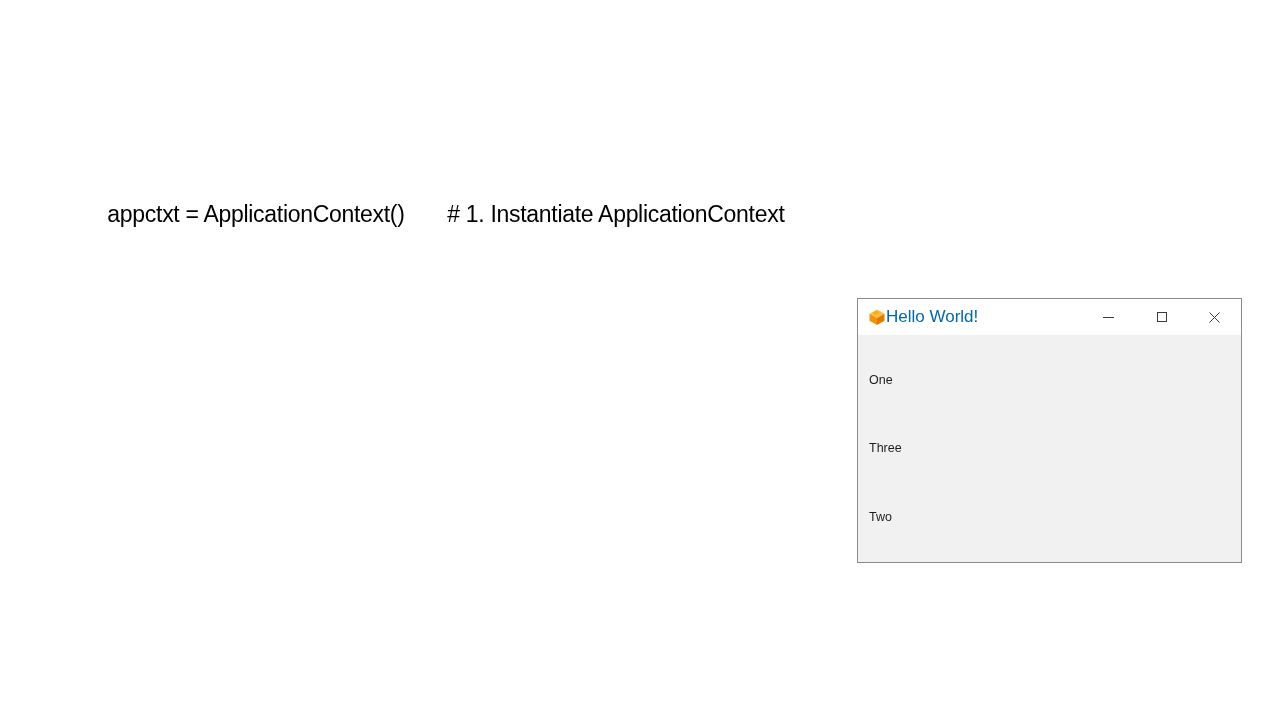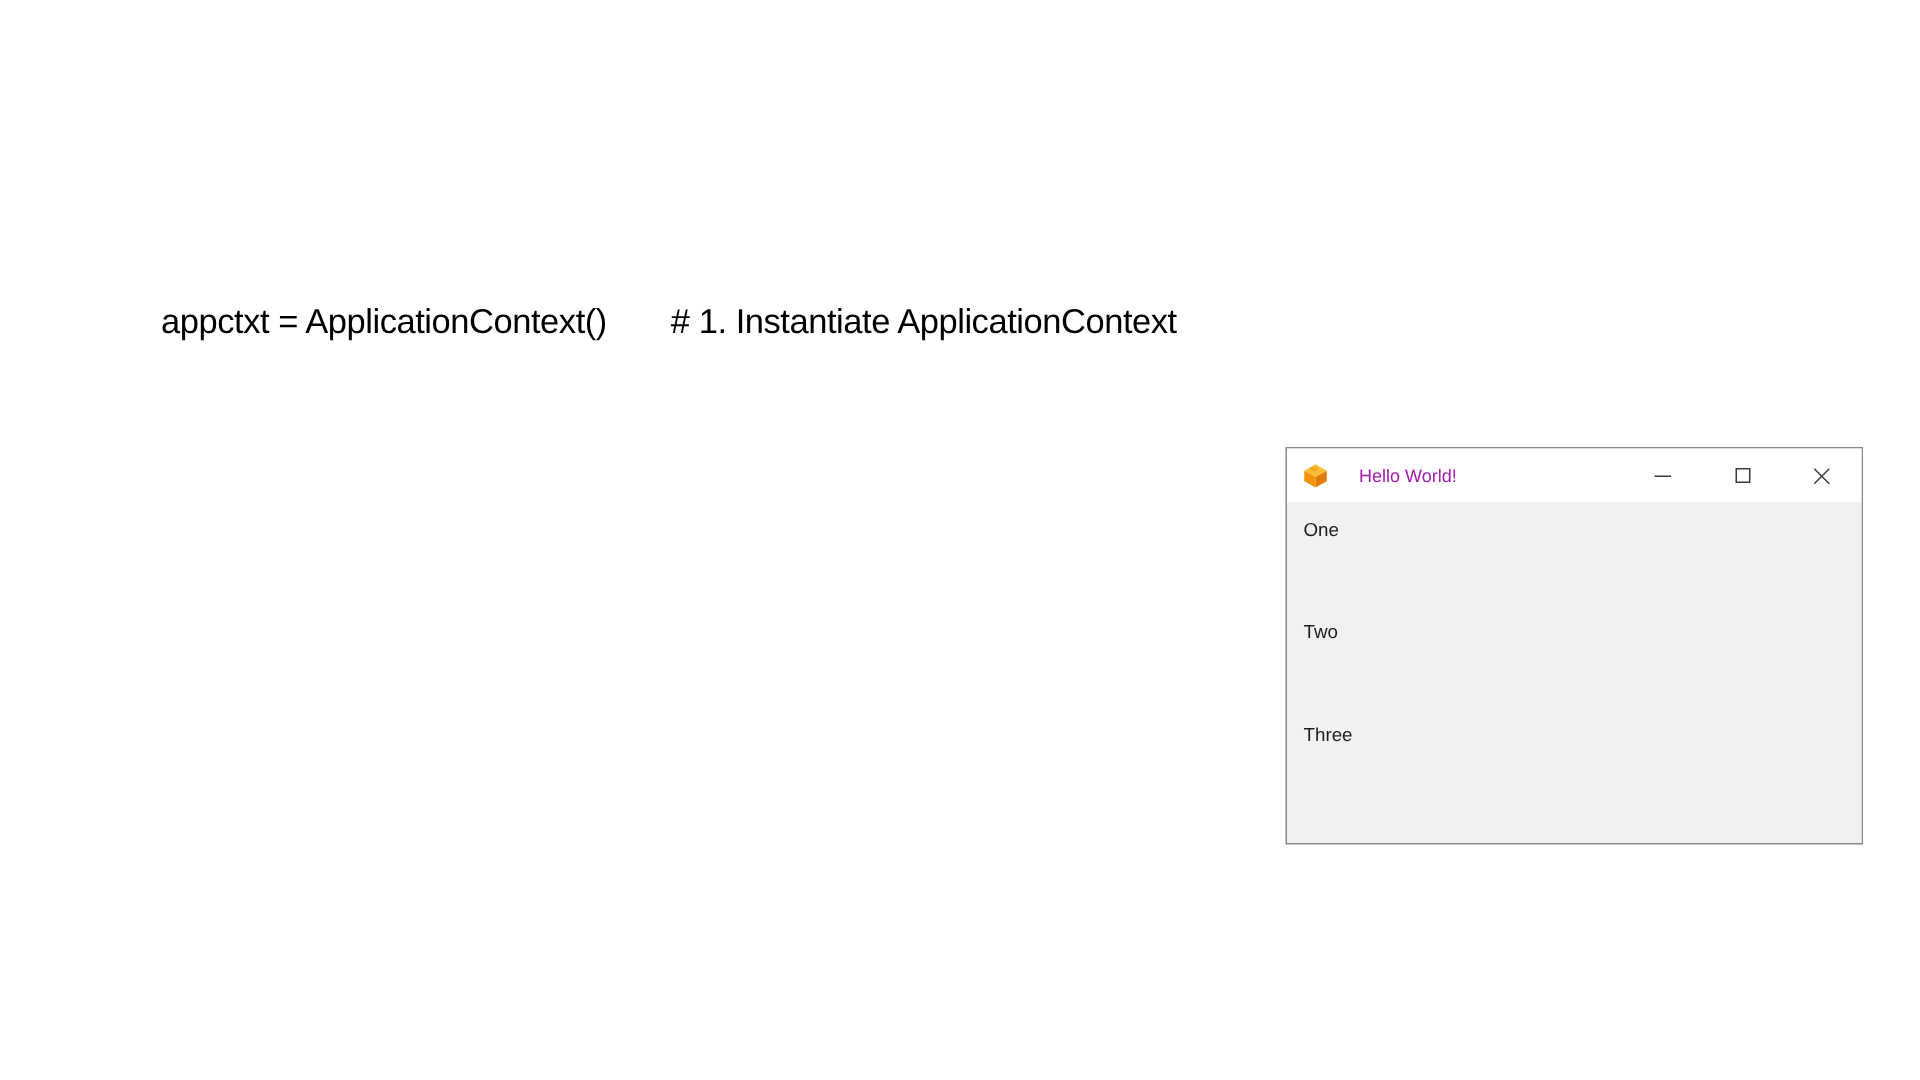--- a/index.html
+++ b/index.html
@@ -38,23 +38,23 @@
   }
   .titlebar {
     height: 36px;
     background: #ffffff;
     display: flex;
     align-items: center;
     flex: 0 0 36px;
   }
   .titlebar-icon { margin-left: 10px; width: 18px; height: 18px; flex: 0 0 18px; }
   .titlebar-title {
-    margin-left: 20px;
-    font-size: 12px;
-    color: #a21caf;
+    margin-left: 0;
+    font-size: 17px;
+    color: #0369a1;
     flex: 1;
     white-space: nowrap;
     overflow: hidden;
   }
   .window-controls { display: flex; height: 100%; }
   .ctrl-btn {
     width: 53px;
     height: 100%;
     display: flex;
     align-items: center;
@@ -65,21 +65,21 @@
   .max-glyph { width: 10px; height: 10px; border: 1px solid #3b3b3b; background: transparent; }
   .close-glyph { width: 11px; height: 11px; display: block; }
 
   .window-content {
     flex: 1;
     background: #f1f1f1;
     padding: 11px;
     display: flex;
     flex-direction: column;
   }
-  .qlabel-row { flex: 1; display: flex; }
+  .qlabel-row { flex: 1; display: flex; align-items: center; }
   .qlabel { font-size: 12.5px; color: #1c1c1c; }
 </style>
 </head>
 <body>
 
 <div class="code-block">
   <div class="code-line"></div>
   <div class="code-line">    appctxt = ApplicationContext()       # 1. Instantiate ApplicationContext</div>
   
   
@@ -121,20 +121,20 @@
         </svg>
       </div>
     </div>
   </div>
 
   <div class="window-content">
     <div class="qlabel-row">
       <span class="qlabel">One</span>
     </div>
     <div class="qlabel-row">
-      <span class="qlabel">Two</span>
+      <span class="qlabel">Three</span>
     </div>
     <div class="qlabel-row">
-      <span class="qlabel">Three</span>
+      <span class="qlabel">Two</span>
     </div>
   </div>
 
 </div>
 
 </body></html>

